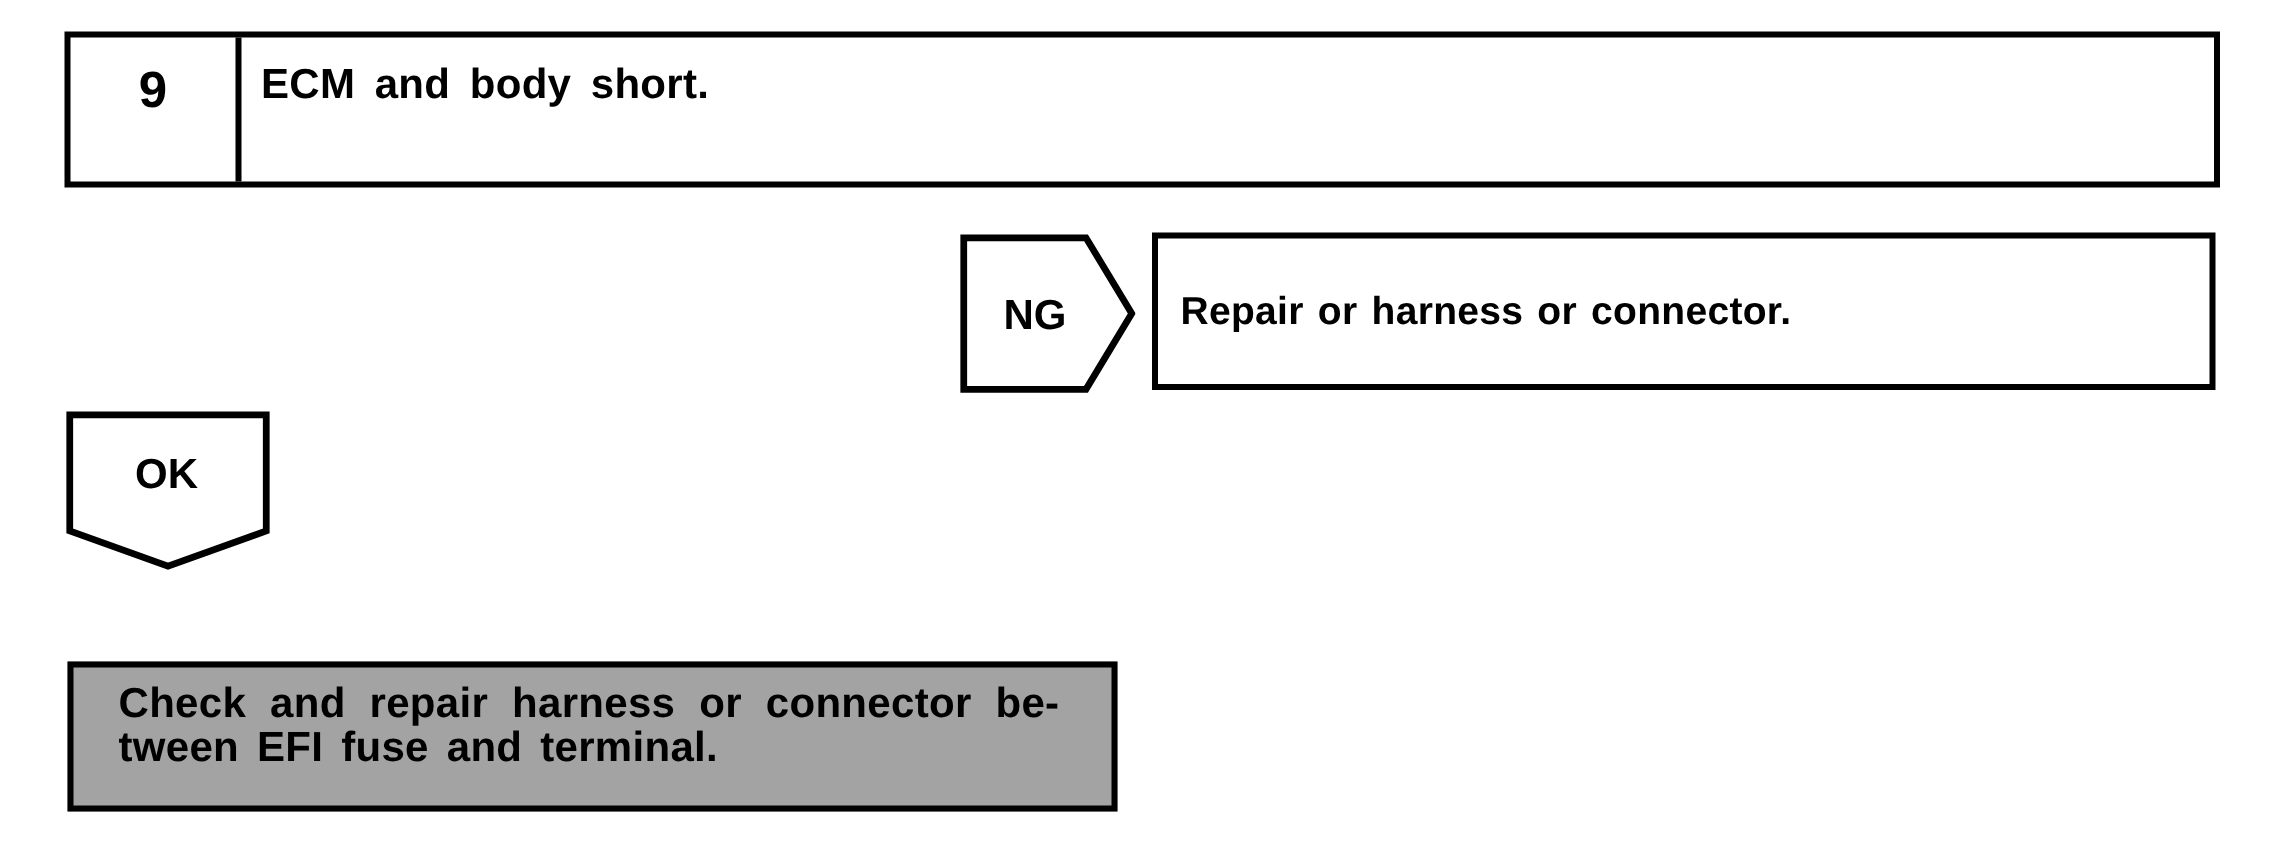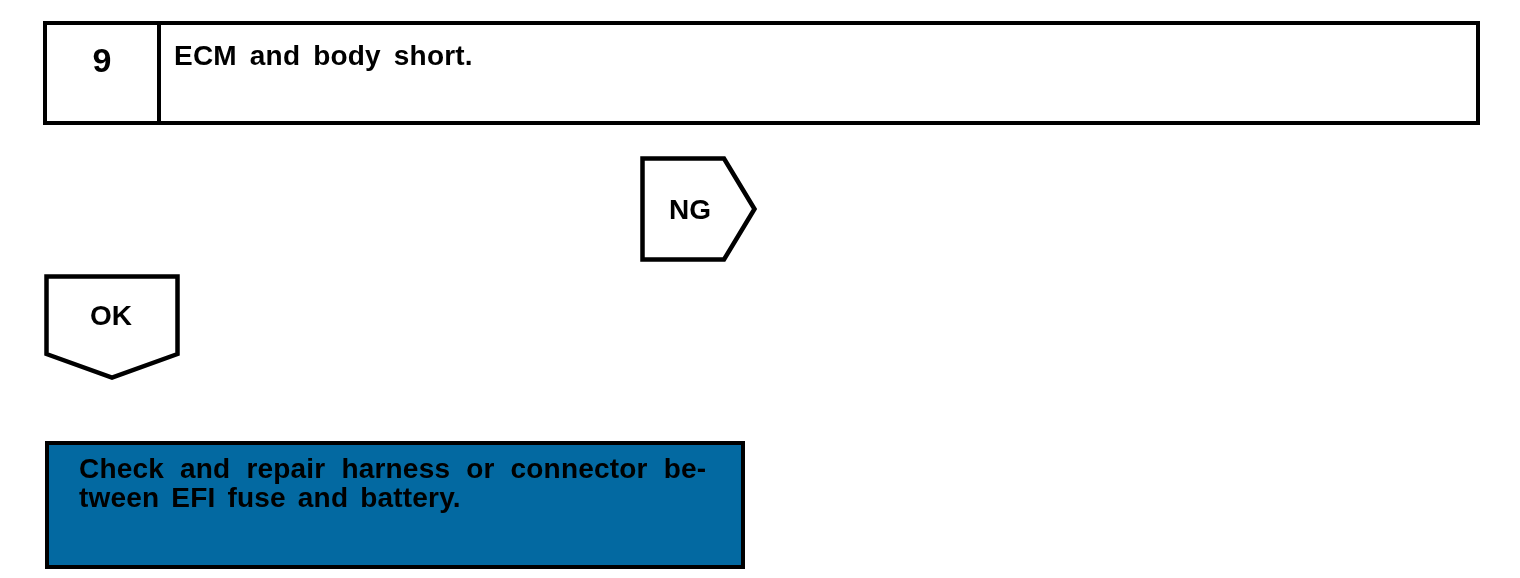--- a/index.html
+++ b/index.html
@@ -90,24 +90,24 @@
     letter-spacing: 0.2px;
     word-spacing: 2px;
   }
 
   
   .conclusion-box {
     position: absolute;
     left: 45px;
     top: 441px;
     width: 700px;
-    height: 128px;
+    height: 100px;
     border: 4px solid #000;
     box-sizing: border-box;
-    background: #0369a1;
+    background: #a3a3a3;
     padding: 9px 10px 0 30px;
     font-size: 28px;
     line-height: 29px;
     letter-spacing: 0.2px;
   }
   .conclusion-line-1 { word-spacing: 8px; }
   .conclusion-line-2 { word-spacing: 4px; }
 </style>
 </head>
 <body>
@@ -121,26 +121,29 @@
     </div>
   </div>
 
   <div class="connector ng-connector">
     <svg width="117" height="106" viewBox="0 0 117 106">
       <polygon points="2.5,2.5 84,2.5 114.5,53 84,103.5 2.5,103.5"></polygon>
       <text x="50" y="63" text-anchor="middle">NG</text>
     </svg>
   </div>
 
+  <div class="ng-result-box">
+    <span class="nowrap">Repair or harness or connector.</span>
+  </div>
 
   <div class="connector ok-connector">
     <svg width="136" height="106" viewBox="0 0 136 106">
       <polygon points="2.5,2.5 133.5,2.5 133.5,80 68,103.5 2.5,80"></polygon>
       <text x="67" y="51" text-anchor="middle">OK</text>
     </svg>
   </div>
 
   <div class="conclusion-box">
     <div class="nowrap conclusion-line-1">Check and repair harness or connector be-</div>
-    <div class="nowrap conclusion-line-2">tween EFI fuse and battery.</div>
+    <div class="nowrap conclusion-line-2">tween EFI fuse and terminal.</div>
   </div>
 
 </div>
 
 </body></html>

